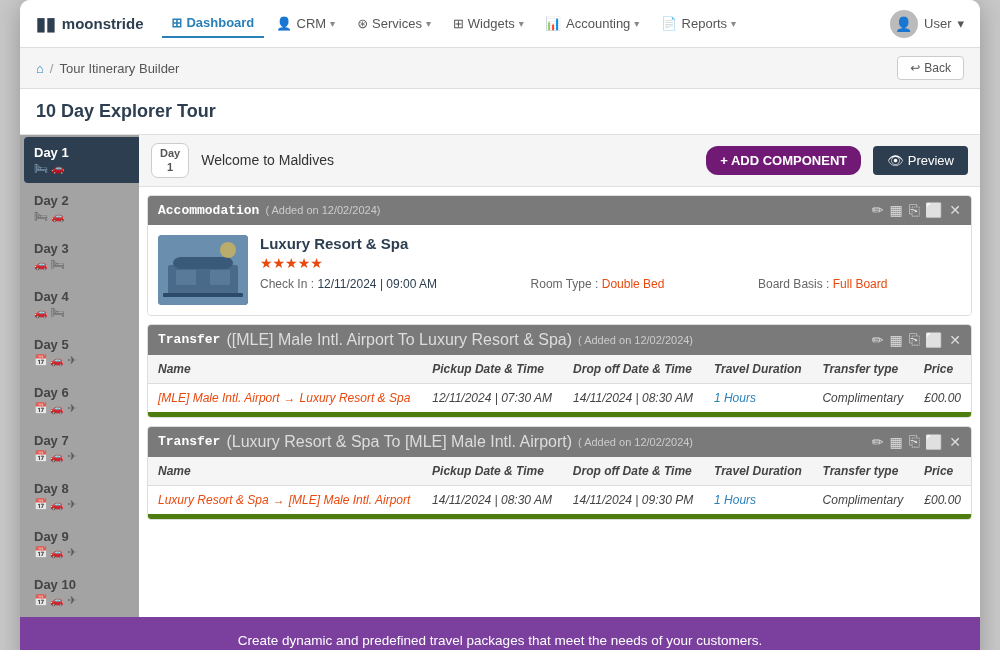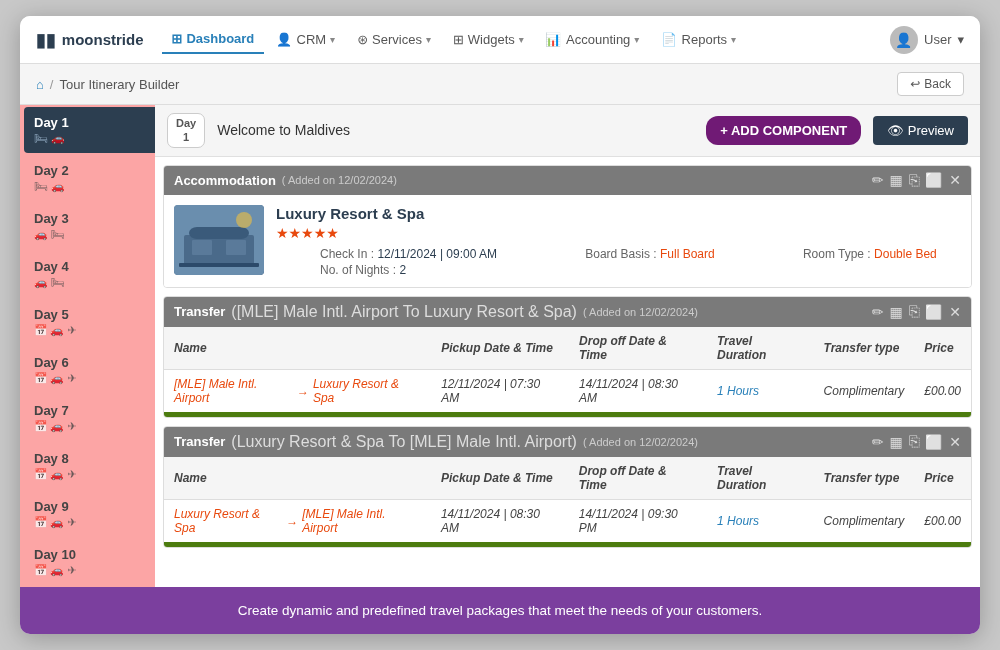--- a/index.html
+++ b/index.html
@@ -123,22 +123,22 @@
     }
 
     
     .main-layout {
       display: flex;
       background: #f0f0f0;
     }
 
     
     .sidebar {
-      width: 135px;
-      background: #fca5a5;
+      width: 119px;
+      background: #a3a3a3;
       flex-shrink: 0;
       padding: 0;
     }
     .day-item {
       padding: 8px 10px;
       cursor: pointer;
       border-radius: 4px;
       margin: 2px 4px;
       color: #444;
       font-size: 13px;
@@ -223,21 +223,21 @@
       display: flex;
       align-items: center;
       justify-content: space-between;
       font-size: 12.5px;
     }
     .section-header-left {
       display: flex;
       align-items: center;
       gap: 6px;
     }
-    .section-title { font-weight: 700; font-size: 13px; }
+    .section-title { font-weight: 700; font-size: 13px; font-family: Liberation Mono, monospace; }
     .section-subtitle { font-size: 16px; color: #ddd; }
     .section-added { font-size: 11px; color: #ccc; }
     .section-actions {
       display: flex;
       align-items: center;
       gap: 6px;
     }
     .section-action-icon {
       cursor: pointer;
       color: #ddd;
@@ -275,21 +275,21 @@
       margin-bottom: 3px;
     }
     .stars { color: #e8490e; font-size: 14px; margin-bottom: 6px; }
     .hotel-details-grid {
       display: grid;
       grid-template-columns: auto auto auto;
       gap: 2px 20px;
       font-size: 12px;
       color: #444;
     }
-    .detail-label { color: #666; margin-left: 44px; }
+    .detail-label { color: #666; }
     .detail-value { color: #2c3e50; font-weight: 500; }
     .detail-value.link-color { color: #e8490e; }
 
     
     .transfer-body { background: #fff; font-style: italic; }
     .transfer-table {
       width: 100%;
       border-collapse: collapse;
     }
     .transfer-table th {
@@ -383,20 +383,23 @@
       <span style="color:#2980b9;cursor:pointer;">⌂</span>
       <span class="sep">/</span>
       <span style="color:#555;">Tour Itinerary Builder</span>
     </div>
     <button class="back-btn">
       <span>↩</span>
       <span>Back</span>
     </button>
   </div>
 
+  <div class="page-title-bar">
+    <h1>10 Day Explorer Tour</h1>
+  </div>
 
   <div class="main-layout">
 
     <div class="sidebar">
       <div class="day-item active">
         <div class="day-label">Day 1</div>
         <div class="day-icons">🛏 🚗</div>
       </div>
       <div class="day-item">
         <div class="day-label">Day 2</div>
@@ -479,23 +482,22 @@
                 <rect x="52" y="35" width="20" height="15" rx="1" fill="#5a7a9a"></rect>
                 <circle cx="70" cy="15" r="8" fill="#f0c040" opacity="0.6"></circle>
               </svg>
             </div>
           </div>
           <div class="hotel-info">
             <div class="hotel-name">Luxury Resort &amp; Spa</div>
             <div class="stars">★★★★★</div>
             <div class="hotel-details-grid">
               <span><span class="detail-label">Check In :</span> <span class="detail-value">12/11/2024 | 09:00 AM</span></span>
+              <span><span class="detail-label">Room Type :</span> <span class="detail-value link-color">Double Bed</span></span>
               <span><span class="detail-label">Board Basis :</span> <span class="detail-value link-color">Full Board</span></span>
-              <span><span class="detail-label">Room Type :</span> <span class="detail-value link-color">Double Bed</span></span>
-              <span><span class="detail-label">No. of Nights :</span> <span class="detail-value">2</span></span>
             </div>
           </div>
         </div>
       </div>
 
       <div class="section-block">
         <div class="section-header">
           <div class="section-header-left">
             <span class="section-title">Transfer</span>
             <span class="section-subtitle">([MLE] Male Intl. Airport To Luxury Resort &amp; Spa)</span>

